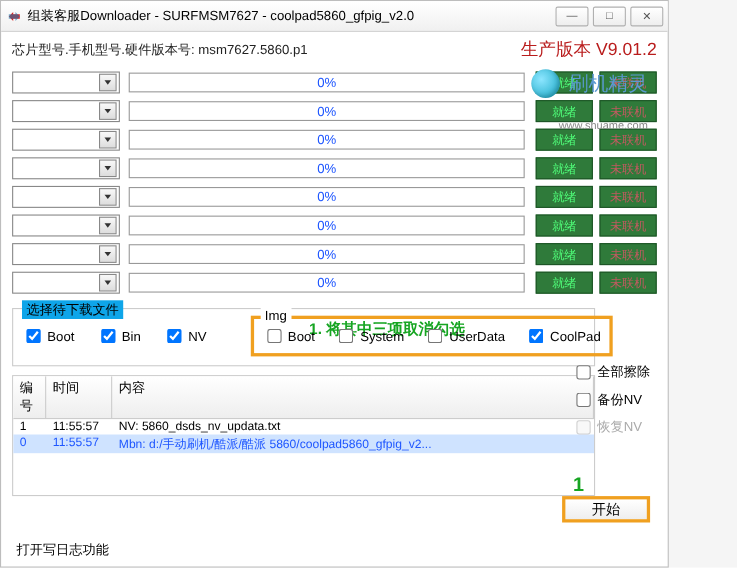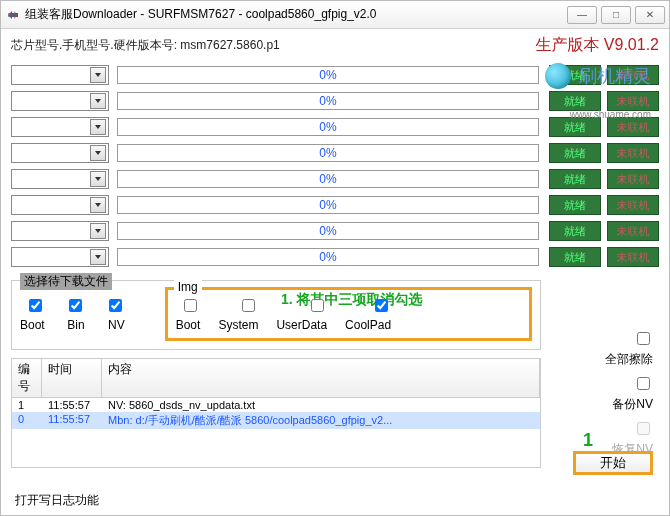--- a/index.html
+++ b/index.html
@@ -1,17 +1,17 @@
 <!DOCTYPE html>
 <html><head>
 <meta charset="utf-8">
 <style>
   * { box-sizing: border-box; font-family: "Microsoft YaHei", "SimSun", sans-serif; }
   body { margin: 0; background: #f5f5f5; }
-  .window { width: 670px; height: 516px; background: #fff; border: 1px solid #bdbdbd; position: relative; overflow: hidden; }
+  .window { width: 608px; height: 516px; background: #fff; border: 1px solid #bdbdbd; position: relative; overflow: hidden; }
   .titlebar { height: 28px; background: linear-gradient(#fff,#f0f0f0); border-bottom: 1px solid #d0d0d0; display: flex; align-items: center; padding: 0 4px; font-size: 12px; }
   .titlebar .icon { width: 16px; height: 16px; margin-right: 4px; display: inline-flex; align-items: center; justify-content: center; }
   .titlebar .title { flex: 1; white-space: nowrap; overflow: hidden; }
   .winbtns { display: flex; gap: 4px; }
   .winbtn { width: 30px; height: 18px; border: 1px solid #b0b0b0; background: linear-gradient(#fff,#eee); font-size: 10px; display: flex; align-items: center; justify-content: center; color: #555; border-radius: 2px; }
   .content { position: absolute; top: 28px; left: 0; right: 0; bottom: 0; padding: 6px 10px 8px 10px; font-size: 12px; }
   .info-row { display: flex; align-items: center; justify-content: space-between; margin-bottom: 4px; }
   .info-left { font-size: 12px; color: #222; }
   .info-right { font-size: 16px; color: #b91c1c; display: flex; align-items: center; gap: 4px; }
   .brand { position: absolute; top: 34px; right: 18px; display: flex; align-items: center; gap: 8px; }
@@ -22,23 +22,23 @@
   .row { display: flex; align-items: center; height: 26px; gap: 4px; }
   .combo { width: 98px; height: 20px; border: 1px solid #888; background: #fff; display: flex; align-items: center; justify-content: flex-end; padding-right: 2px; }
   .combo-btn { width: 16px; height: 16px; border: 1px solid #888; background: linear-gradient(#f8f8f8,#ddd); display: flex; align-items: center; justify-content: center; }
   .progress { flex: 1; height: 18px; border: 1px solid #999; background: #fff; margin: 0 4px; position: relative; }
   .progress-val { position: absolute; left: 50%; top: 50%; transform: translate(-50%,-50%); color: #1e56ff; font-size: 12px; font-weight: 500; }
   .status { width: 52px; height: 20px; background: #2f7a3a; color: #50ff7a; font-size: 11px; display: flex; align-items: center; justify-content: center; border: 1px solid #1d5526; margin-left: 2px; }
   .status2 { background: #2f7a3a; color: #c05a60; }
   .annot2 { color: #16a522; font-size: 14px; font-weight: bold; position: absolute; left: 280px; top: 262px; }
   .annot1 { color: #16a522; font-size: 18px; font-weight: bold; position: absolute; right: 76px; top: 401px; }
   .group { border: 1px solid #ccc; margin-top: 10px; padding: 6px 8px 8px 8px; position: relative; }
-  .group-title { position: absolute; top: -8px; left: 8px; background: #a3a3a3; padding: 0 4px; font-size: 12px; }
+  .group-title { position: absolute; top: -8px; left: 8px; background: #0ea5e9; padding: 0 4px; font-size: 12px; }
   .file-row { display: flex; align-items: center; gap: 20px; }
-  .chk { display: flex; align-items: flex-end; gap: 3px; font-size: 12px; flex-direction: column; }
+  .chk { display: flex; align-items: center; gap: 3px; font-size: 12px; }
   .chk input { width: 13px; height: 13px; }
   .img-box { border: 3px solid #f0a020; padding: 6px 8px; display: flex; gap: 18px; align-items: center; position: relative; flex: 1; margin-left: 20px; }
   .img-title { position: absolute; top: -10px; left: 6px; background: #fff; padding: 0 4px; font-size: 12px; }
   .right-opts { position: absolute; right: 16px; top: 300px; display: flex; flex-direction: column; gap: 6px; font-size: 12px; }
   .log-area { border: 1px solid #ccc; margin-top: 8px; height: 110px; overflow: hidden; width: 530px; }
   .log-header { display: flex; background: linear-gradient(#fff,#eee); border-bottom: 1px solid #ccc; font-size: 12px; }
   .log-header > div { padding: 2px 6px; border-right: 1px solid #ccc; }
   .log-col0 { width: 30px; } .log-col1 { width: 60px; } .log-col2 { flex: 1; }
   .log-row { display: flex; font-size: 11px; font-family: monospace; }
   .log-row > div { padding: 1px 6px; white-space: nowrap; overflow: hidden; }

